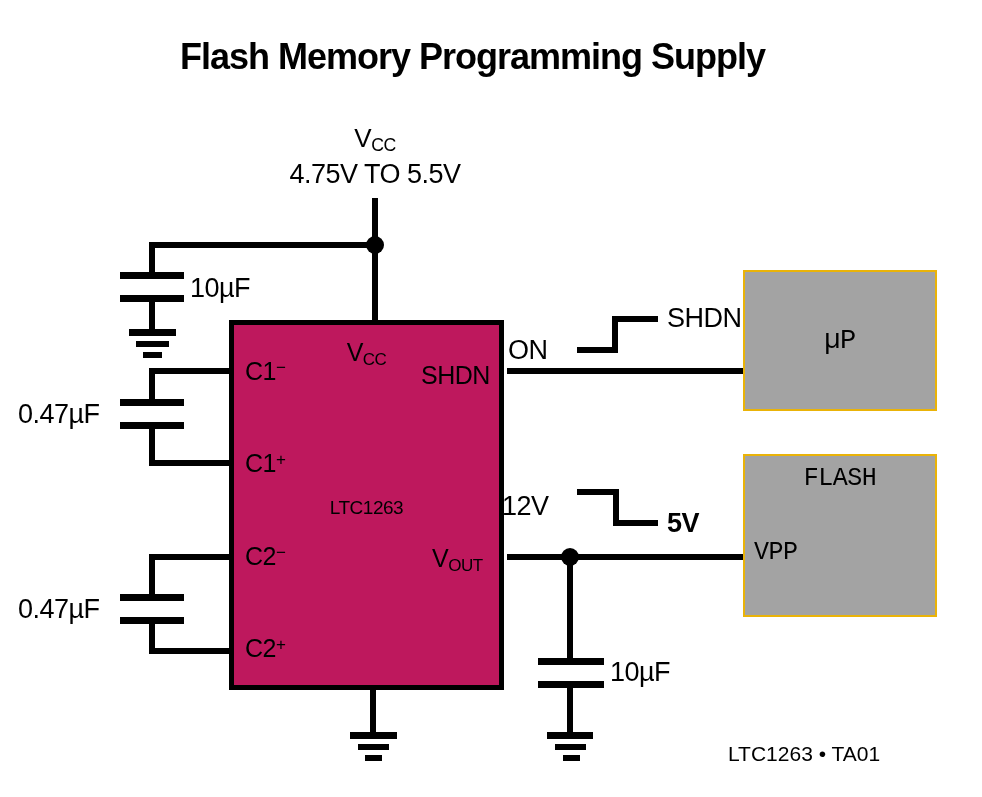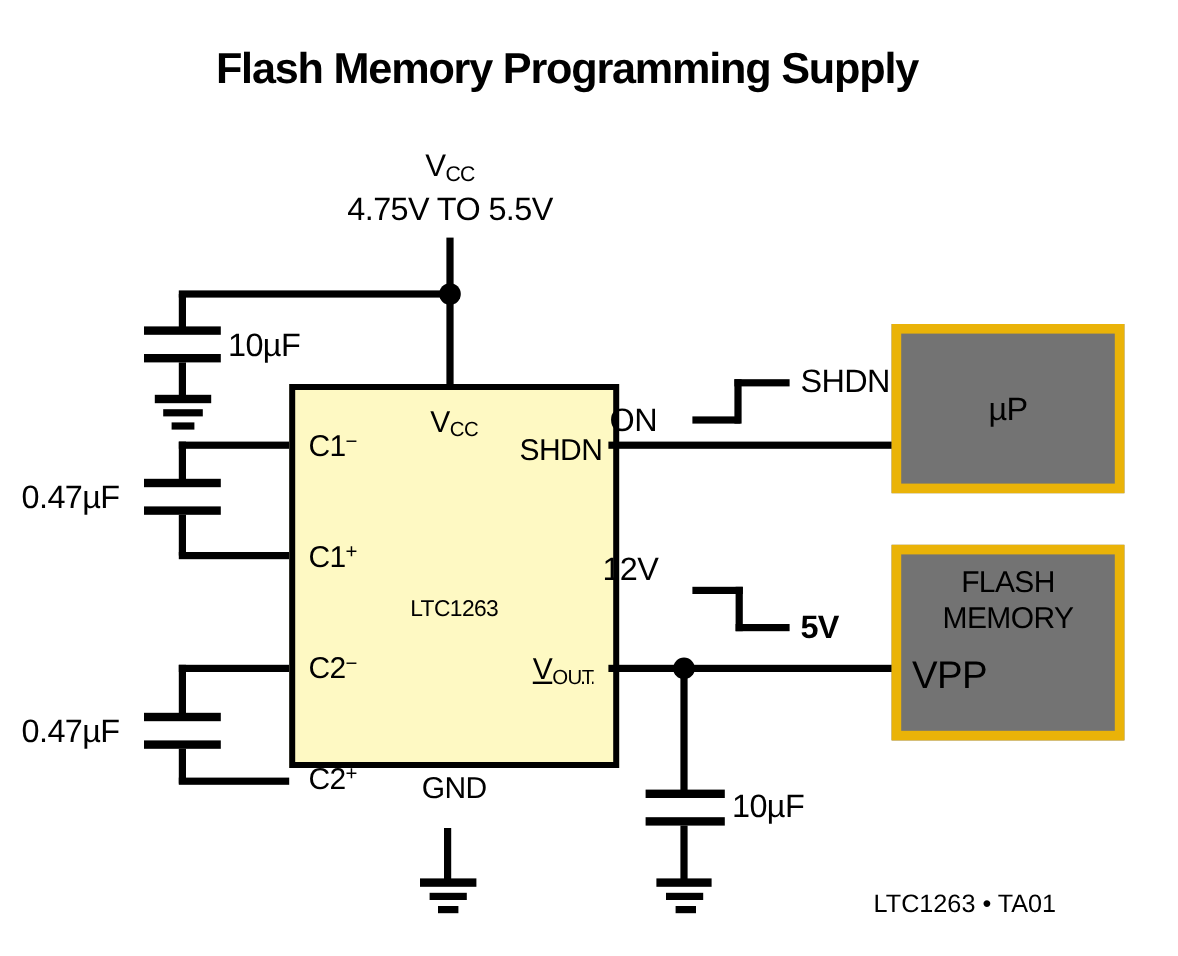--- a/index.html
+++ b/index.html
@@ -13,24 +13,24 @@
   .dot  { position:absolute; width:18px; height:18px; border-radius:50%; background:#000; }
   .plate { position:absolute; height:7px; background:#000; }
   .gbar { position:absolute; background:#000; }
   .label { position:absolute; font-size:27px; letter-spacing:-0.5px; white-space:nowrap; line-height:28px; }
   .sub { font-size:0.68em; vertical-align:-0.22em; letter-spacing:-0.5px; }
   .sup { font-size:0.68em; vertical-align:0.42em; letter-spacing:-0.5px; }
   .title {
     position:absolute; left:150px; top:36px; width:645px; text-align:center;
     font-size:36px; font-weight:700; letter-spacing:-1px; white-space:nowrap;
   }
-  .box { position:absolute; border:8px solid #eab308; background:#737373; box-sizing:border-box; }
+  .box { position:absolute; border:2px solid #eab308; background:#a3a3a3; box-sizing:border-box;font-family:Liberation Mono, monospace; }
   .chip {
-    position:absolute; left:241px; top:320px; width:275px; height:320px;
-    border:5px solid #000; background:#fef9c3; box-sizing:border-box;
+    position:absolute; left:229px; top:320px; width:275px; height:370px;
+    border:5px solid #000; background:#be185d; box-sizing:border-box;
   }
   .chip .pin { position:absolute; font-size:25px; letter-spacing:-0.5px; white-space:nowrap; line-height:28px; }
   .center-x { left:0; right:0; text-align:center; }
   .ra { }
   .footer-note { position:absolute; left:728px; top:742px; font-size:21px; letter-spacing:0; }
 </style>
 </head>
 <body>
 
 <div class="canvas">
@@ -69,50 +69,48 @@
   <div class="wire" style="left:149px; top:648px; width:92px; height:6px;"></div>
   <div class="label ra" style="left:18px; top:595px; width:90px;">0.47µF</div>
 
   <div class="chip">
     <div class="pin" style="left:11px; top:29px;"><span>C1</span><span class="sup">−</span></div>
     <div class="pin center-x" style="top:13px;"><span>V</span><span class="sub">CC</span></div>
     <div class="pin" style="left:187px; top:36px;">SHDN</div>
     <div class="pin" style="left:11px; top:121px;"><span>C1</span><span class="sup">+</span></div>
     <div class="pin center-x" style="top:169px; font-size:19px;">LTC1263</div>
     <div class="pin" style="left:11px; top:214px;"><span>C2</span><span class="sup">−</span></div>
-    <div class="pin" style="left:198px; top:219px;text-decoration:underline;"><span>V</span><span class="sub">OUT</span></div>
+    <div class="pin" style="left:198px; top:219px;"><span>V</span><span class="sub">OUT</span></div>
     <div class="pin" style="left:11px; top:306px;"><span>C2</span><span class="sup">+</span></div>
-    <div class="pin center-x" style="top:318px;">GND</div>
   </div>
 
   <div class="wire" style="left:507px; top:368px; width:240px; height:6px;"></div>
   <div class="label ra" style="left:508px; top:336px; width:60px;">ON</div>
   <div class="wire" style="left:577px; top:347px; width:40px; height:6px;"></div>
   <div class="wire" style="left:612px; top:316px; width:6px; height:37px;"></div>
   <div class="wire" style="left:612px; top:316px; width:46px; height:6px;"></div>
   <div class="label" style="left:667px; top:304px;">SHDN</div>
 
   <div class="box" style="left:743px; top:270px; width:194px; height:141px; display:flex; align-items:center; justify-content:center;">
     <span class="label" style="position:static; font-size:27px;">µP</span>
   </div>
 
   <div class="wire" style="left:507px; top:554px; width:240px; height:6px;"></div>
   <div class="dot" style="left:561px; top:548px;"></div>
-  <div class="label ra" style="left:502px; top:460px; width:70px;">12V</div>
+  <div class="label ra" style="left:502px; top:492px; width:70px;">12V</div>
   <div class="wire" style="left:577px; top:489px; width:42px; height:6px;"></div>
   <div class="wire" style="left:613px; top:489px; width:6px; height:37px;"></div>
   <div class="wire" style="left:613px; top:520px; width:45px; height:6px;"></div>
   <div class="label" style="left:667px; top:509px;font-weight:bold;">5V</div>
 
   <div class="box" style="left:743px; top:454px; width:194px; height:163px;">
     <div style="position:absolute; top:8px; left:0; right:0; text-align:center; font-size:25px; letter-spacing:-0.5px; line-height:30px;">
       <div>FLASH</div>
-      <div>MEMORY</div>
     </div>
-    <div style="position:absolute; left:9px; top:82px; font-size:32px; letter-spacing:-0.5px;">VPP</div>
+    <div style="position:absolute; left:9px; top:82px; font-size:25px; letter-spacing:-0.5px;">VPP</div>
   </div>
 
   <div class="wire" style="left:567px; top:557px; width:6px; height:105px;"></div>
   <div class="plate" style="left:538px; top:658px; width:66px;"></div>
   <div class="plate" style="left:538px; top:681px; width:66px;"></div>
   <div class="wire" style="left:567px; top:688px; width:6px; height:47px;"></div>
   <div class="gbar" style="left:547px; top:732px; width:46px; height:7px;"></div>
   <div class="gbar" style="left:555px; top:744px; width:31px; height:6px;"></div>
   <div class="gbar" style="left:563px; top:755px; width:17px; height:6px;"></div>
   <div class="label" style="left:610px; top:658px;">10µF</div>

